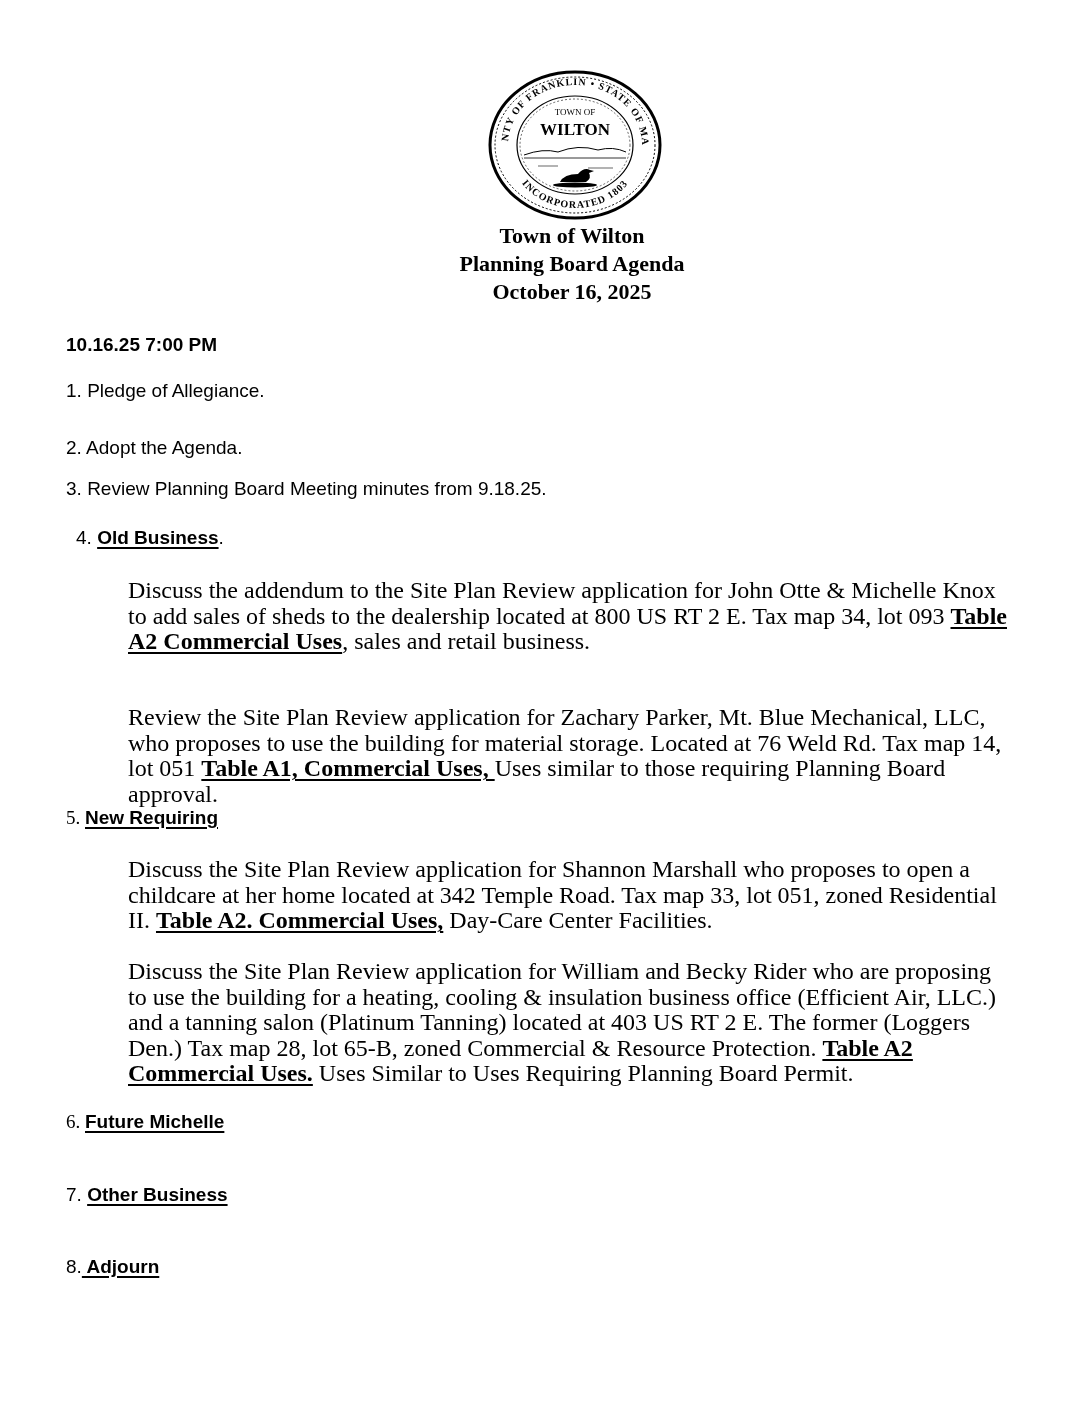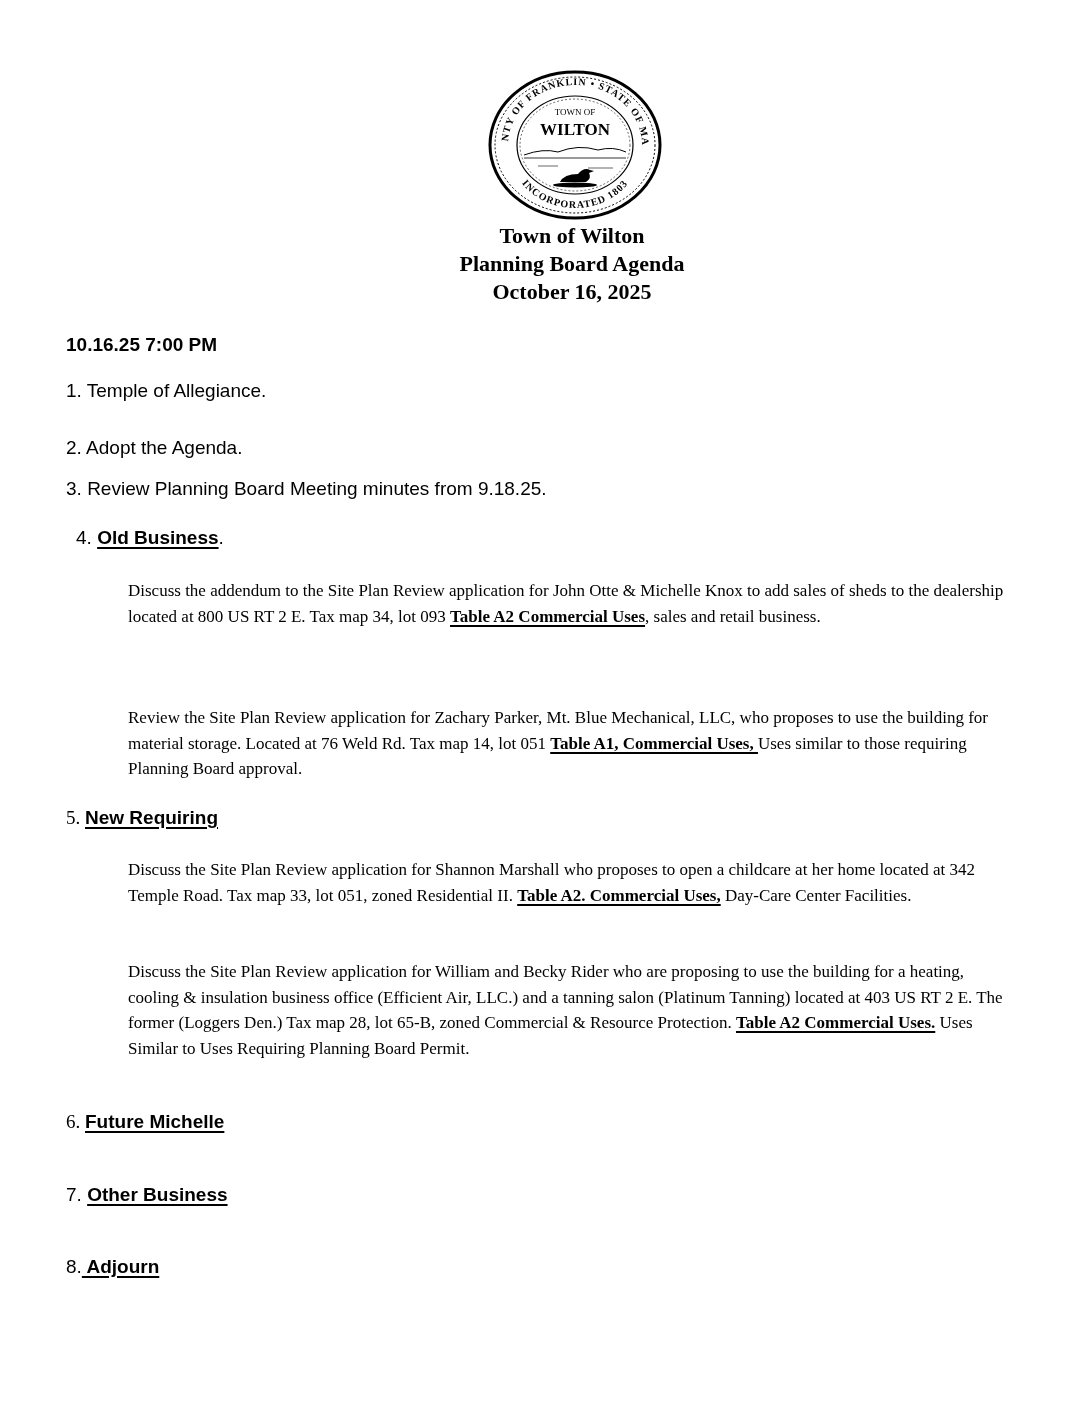--- a/index.html
+++ b/index.html
@@ -12,21 +12,21 @@
       font-family: "Liberation Serif", serif; font-weight: bold; font-size: 22px; line-height: 28px; }
 
     .sans { font-family: "Liberation Sans", sans-serif; }
     .serif { font-family: "Liberation Serif", serif; }
 
     .line { position: absolute; left: 66px; font-size: 19px; white-space: nowrap; }
     .meeting { font-weight: bold; font-size: 19px; }
     .ul-bold { font-weight: bold; text-decoration: underline; text-decoration-thickness: 2px; text-underline-offset: 3px; }
 
     .para { position: absolute; left: 128px; width: 880px;
-      font-family: "Liberation Serif", serif; font-size: 17px; line-height: 25.5px; }
+      font-family: "Liberation Serif", serif; font-size: 24px; line-height: 25.5px; }
     .para b { font-weight: bold; text-decoration: underline; text-decoration-thickness: 2px; text-underline-offset: 3px; }
   </style>
 </head>
 <body>
 
 <div class="page">
 
   <svg class="seal" viewBox="0 0 174 150">
     <ellipse cx="87" cy="75" rx="85" ry="73" fill="#fff" stroke="#000" stroke-width="3"></ellipse>
     <ellipse cx="87" cy="75" rx="80" ry="68" fill="none" stroke="#000" stroke-width="1" stroke-dasharray="2 2"></ellipse>
@@ -53,21 +53,21 @@
   </svg>
 
   <div class="title-block" style="top:222px;">Town of Wilton</div>
   <div class="title-block" style="top:250px;">Planning Board Agenda</div>
   <div class="title-block" style="top:278px;">October 16, 2025</div>
 
   <div class="line sans meeting" style="top:334px;">10.16.25 7:00 PM</div>
 
   <div class="line sans" style="top:380px;">
     <span>1.</span>
-    <span>Temple of Allegiance.</span>
+    <span>Pledge of Allegiance.</span>
   </div>
   <div class="line sans" style="top:429px;margin-top:8px;">
     <span>2.</span>
     <span>Adopt the Agenda.</span>
   </div>
   <div class="line sans" style="top:478px;">
     <span>3.</span>
     <span>Review Planning Board Meeting minutes from 9.18.25.</span>
   </div>
   <div class="line sans" style="top:527px;margin-left:10px;">

